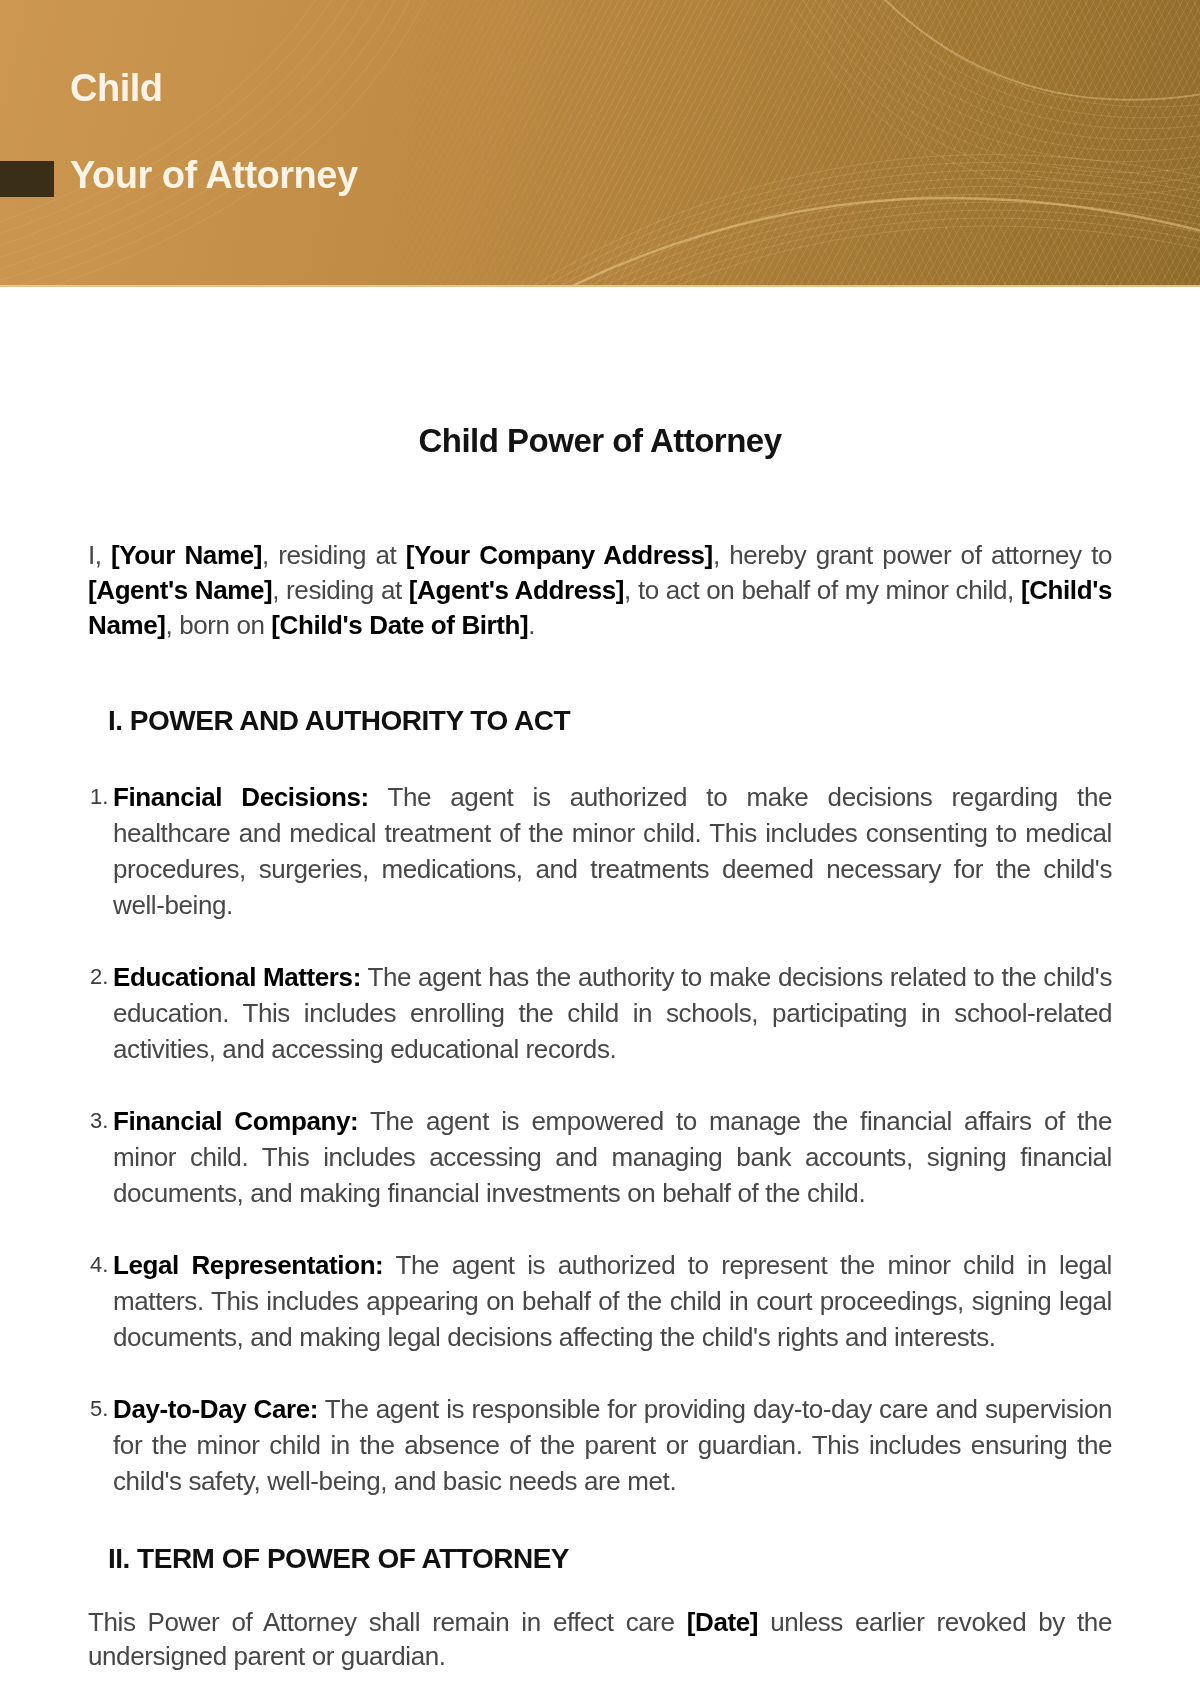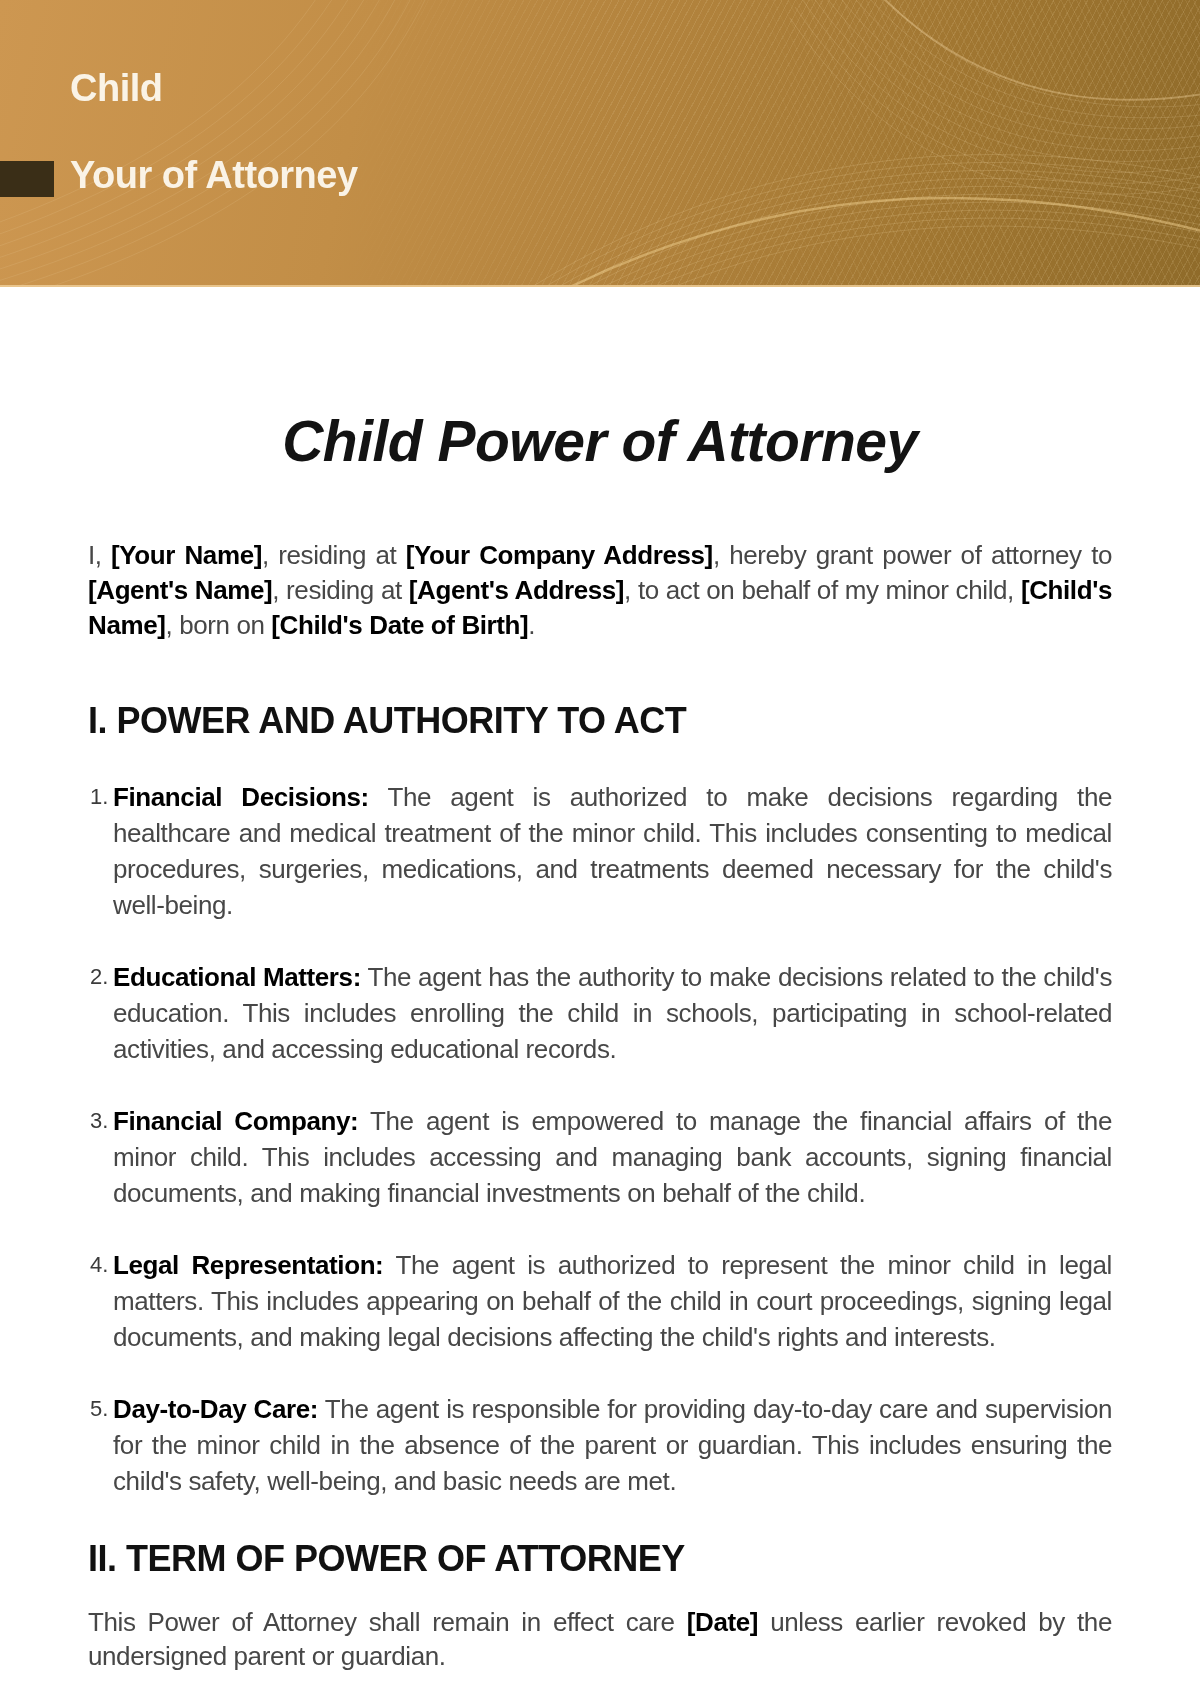--- a/index.html
+++ b/index.html
@@ -53,42 +53,42 @@
     line-height: 87px;
     letter-spacing: -0.5px;
     color: #faf3e6;
   }
 
   
   .content { padding: 0 88px; color: #474747; }
   .doc-title {
     margin-top: 130px;
     text-align: center;
-    font-size: 57px;
+    font-size: 33px;
     line-height: 48px;
     font-weight: 700;
     letter-spacing: -0.5px;
     color: #131313;
-    font-style: italic;
   }
   .body-text {
     font-size: 26px;
     letter-spacing: -0.4px;
     color: #474747;
     text-align: justify;
     text-justify: inter-word;
   }
   .intro { margin-top: 73px; line-height: 35px; }
   .b { font-weight: 700; color: #000000; }
   .sec-heading {
-    font-size: 36px;
+    font-size: 28px;
     line-height: 44px;
     font-weight: 700;
     letter-spacing: -0.5px;
     color: #111111;
+    margin-left: 20px;
   }
   .sec-heading.first { margin-top: 56px; }
   .sec-heading.second { margin-top: 38px; }
   .num-list { margin-top: 36px; list-style: none; }
   .num-list li {
     position: relative;
     padding-left: 25px;
     line-height: 36px;
   }
   .num-list li + li { margin-top: 36px; }

